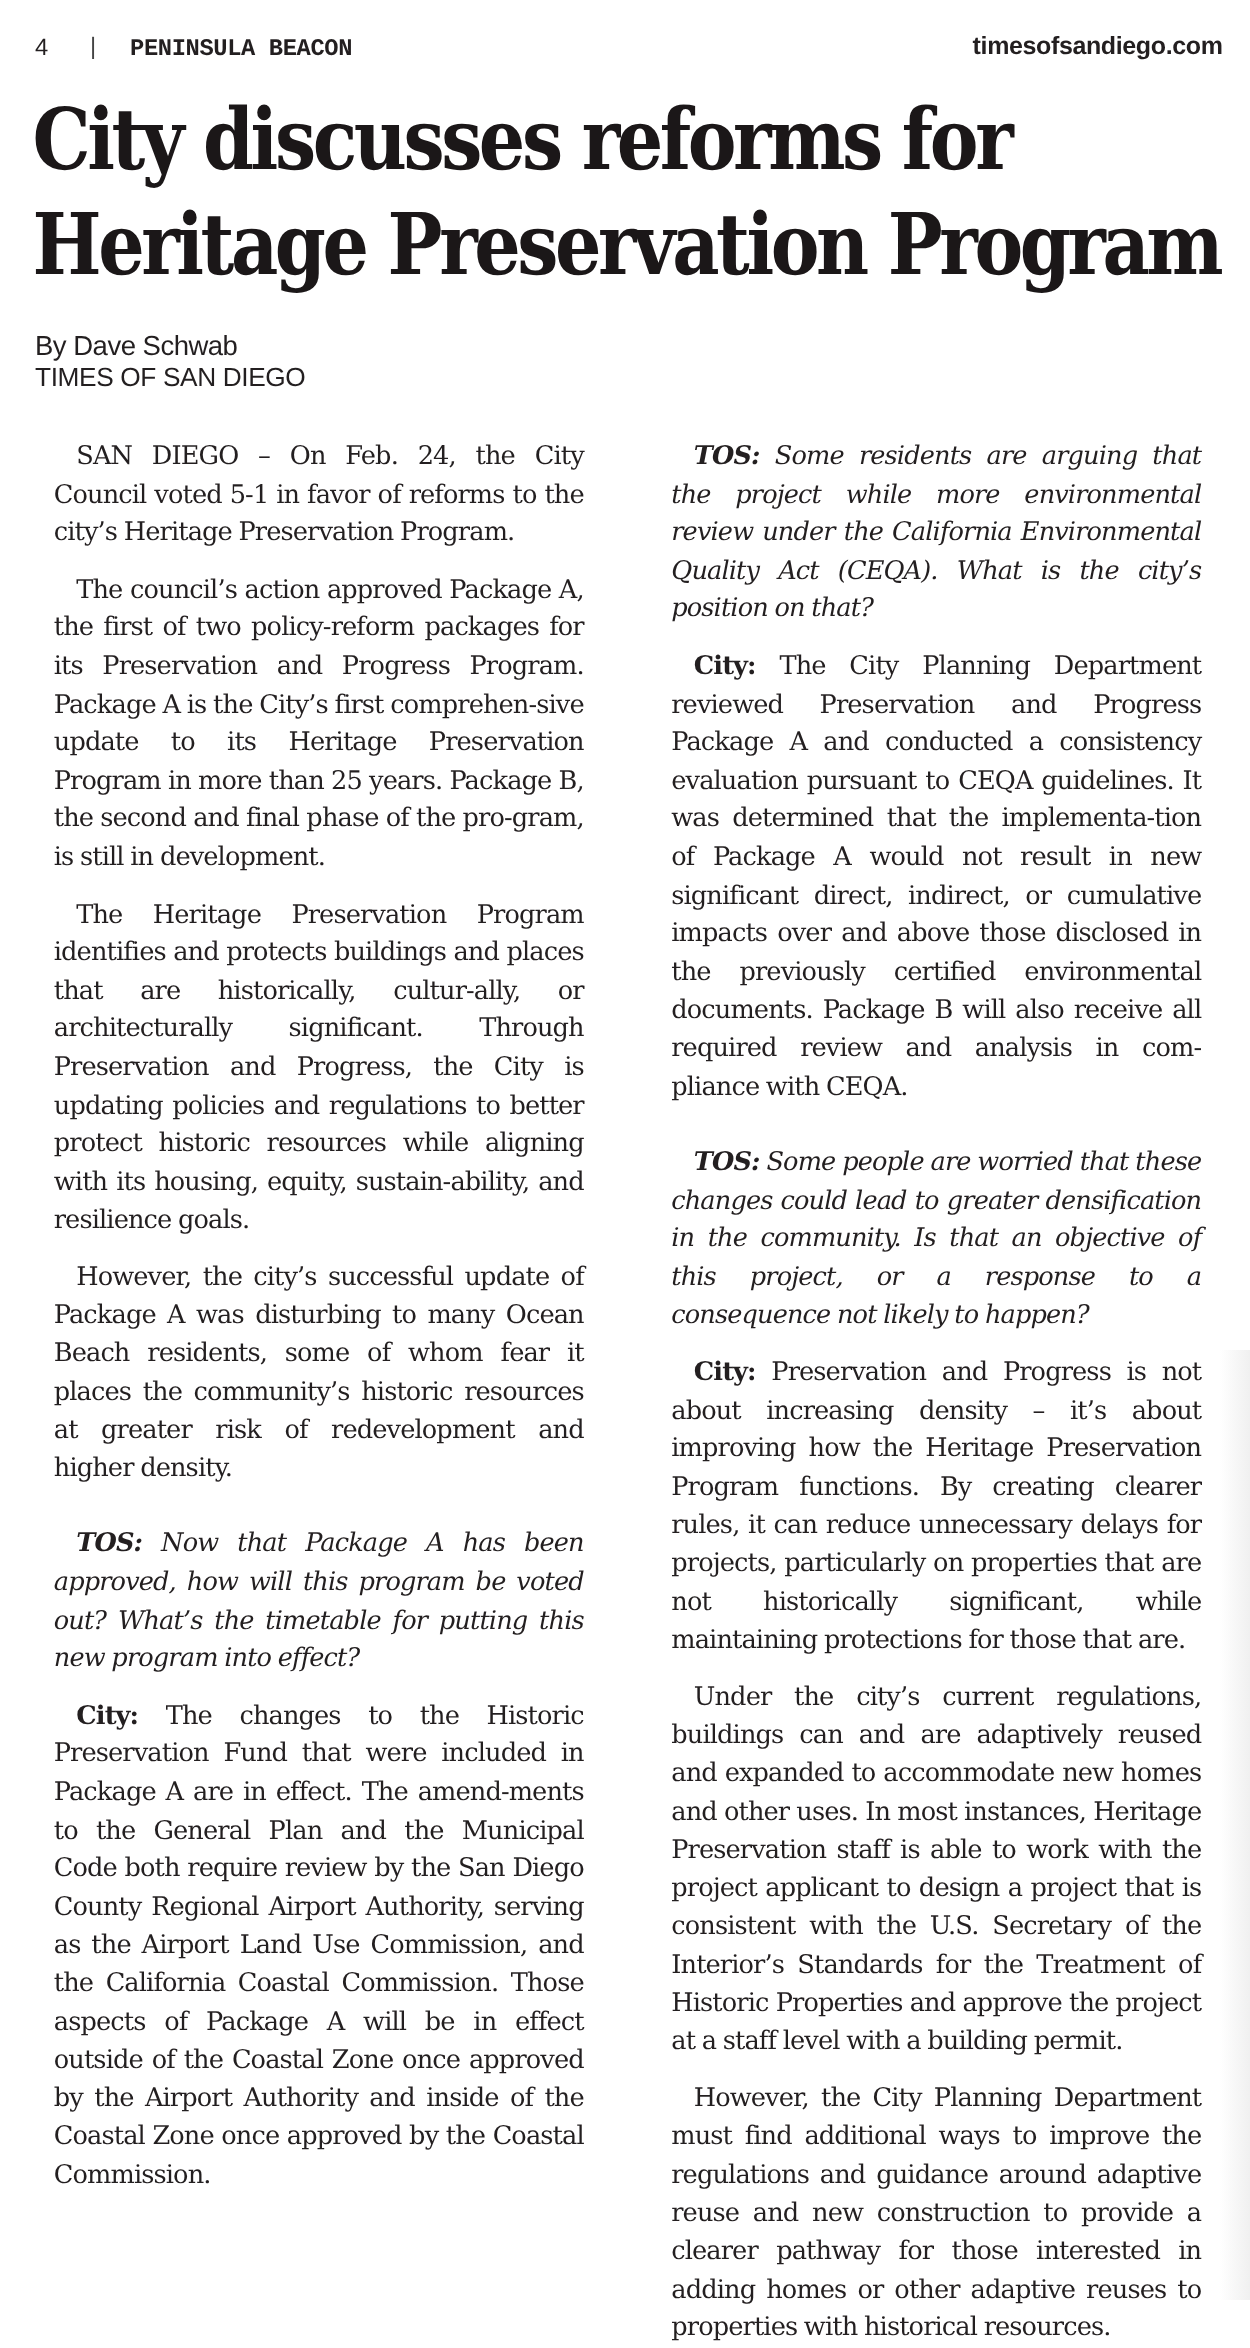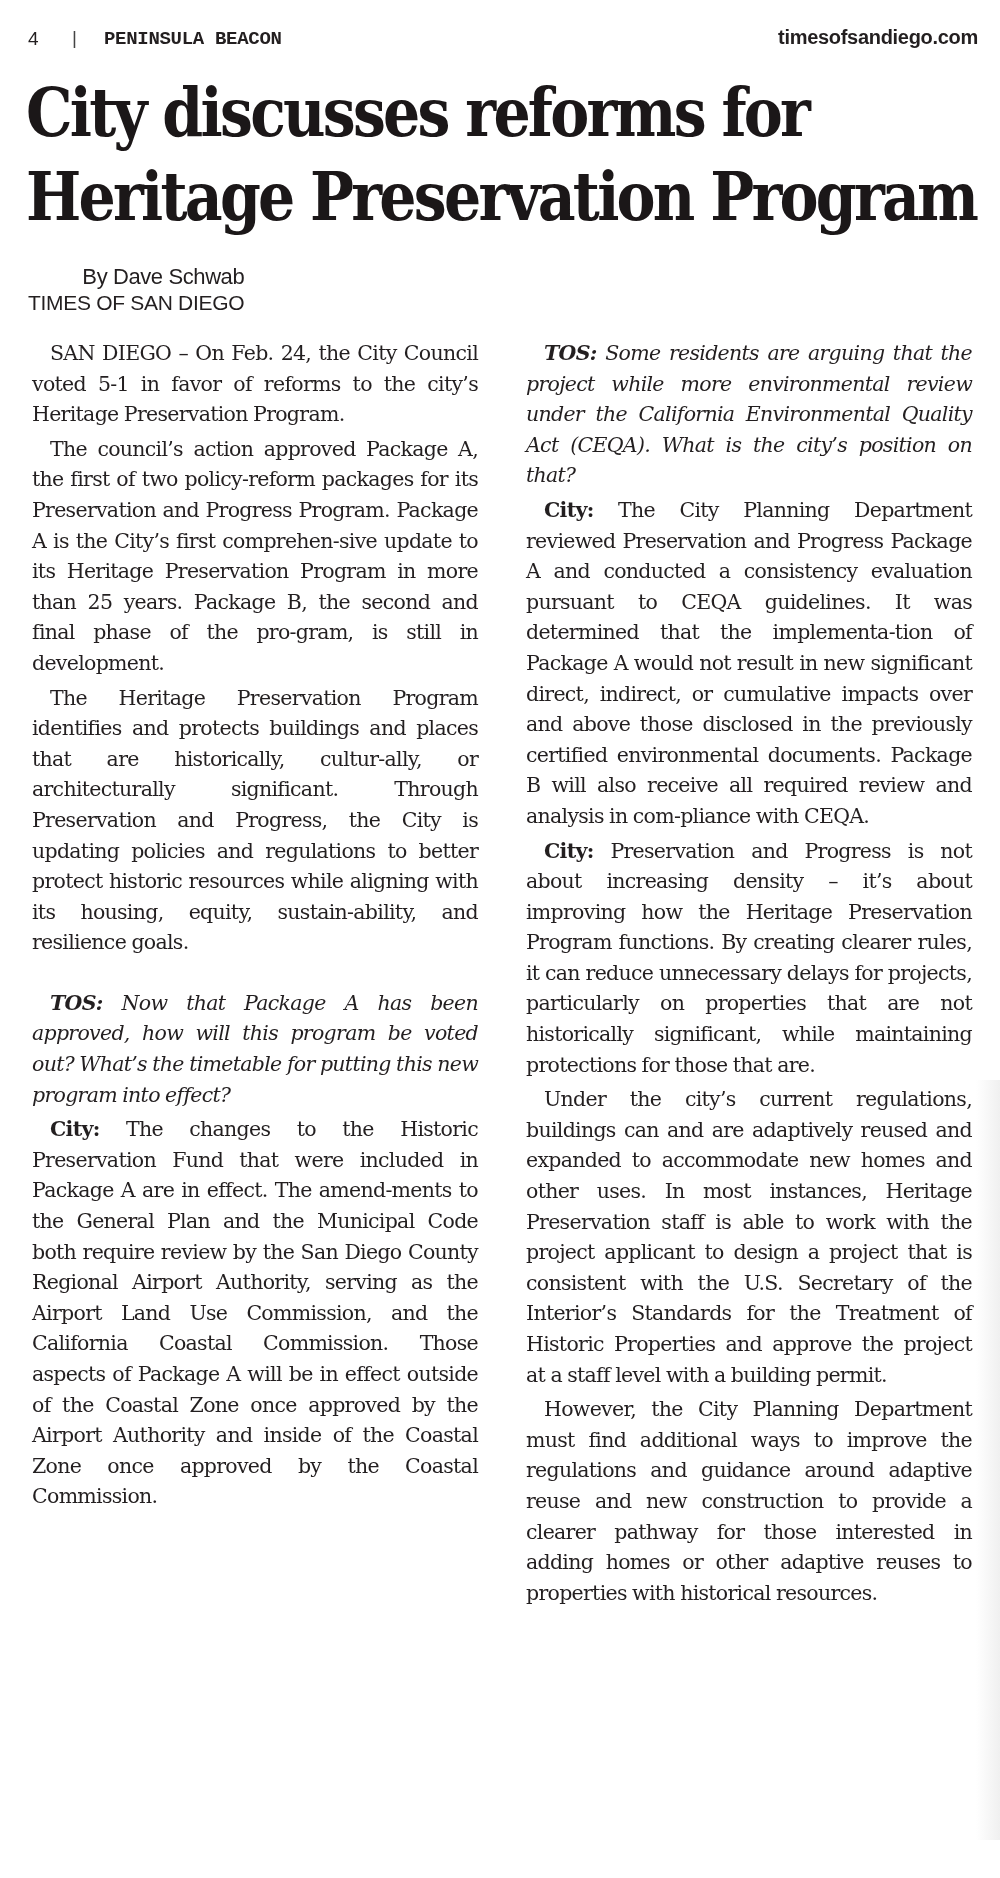--- a/index.html
+++ b/index.html
@@ -46,37 +46,37 @@
       white-space: nowrap;
     }
     .headline div { display: block; }
 
     .byline {
       position: absolute;
       left: 28px; top: 264px;
       font-family: "Liberation Sans", sans-serif;
       color: #231f20;
     }
-    .byline .by { font-size: 22px; line-height: 26px; letter-spacing: -0.4px; text-align: right; }
+    .byline .by { font-size: 22px; line-height: 26px; letter-spacing: -0.4px; }
     .byline .org { font-size: 21px; font-weight: normal; line-height: 26px; letter-spacing: -0.3px; }
 
     .col {
       position: absolute;
       width: 454px;
       font-family: "DejaVu Serif", serif;
       font-size: 20.5px;
       line-height: 30.6px;
       letter-spacing: -0.7px;
       word-spacing: -0.5px;
       text-align: justify;
       color: #231f20;
     }
     .col-left { left: 28px; top: 334px; }
     .col-right { left: 522px; top: 334px; }
-    .para { margin: 4px; text-indent: 18px; hyphens: manual; }
+    .para { margin: 15px; text-indent: 18px; hyphens: manual; }
     .para.gap { margin-top: 30px; }
     .q { font-style: italic; }
     .lbl { font-weight: bold; }
     .q .lbl { font-style: italic; }
 
     .edge-shade {
       position: absolute;
       right: 0; top: 1080px;
       width: 24px; height: 760px;
       background: linear-gradient(to right, rgba(240,240,240,0) 0%, rgba(236,236,236,0.8) 100%);
@@ -101,26 +101,28 @@
 
   <div class="byline">
     <div class="by">By Dave Schwab</div>
     <div class="org">TIMES OF SAN DIEGO</div>
   </div>
 
   <div class="col col-left">
     <p class="para"><span>SAN DIEGO – On Feb. 24, the City Council voted 5-1 in favor of reforms to the city’s Heritage Preservation Program.</span></p>
     <p class="para"><span>The council’s action approved Package A, the first of two policy-reform packages for its Preservation and Progress Program. Package A is the City’s first comprehen-sive update to its Heritage Preservation Program in more than 25 years. Package B, the second and final phase of the pro-gram, is still in development.</span></p>
     <p class="para"><span>The Heritage Preservation Program identifies and protects buildings and places that are historically, cultur-ally, or architecturally significant. Through Preservation and Progress, the City is updating policies and regulations to better protect historic resources while aligning with its housing, equity, sustain-ability, and resilience goals.</span></p>
+    <p class="para"><span>However, the city’s successful update of Package A was disturbing to many Ocean Beach residents, some of whom fear it places the community’s historic resources at greater risk of redevelopment and higher density.</span></p>
     <p class="para q gap"><span class="lbl">TOS:</span> <span>Now that Package A has been approved, how will this program be voted out? What’s the timetable for putting this new program into effect?</span></p>
     <p class="para"><span class="lbl">City:</span> <span>The changes to the Historic Preservation Fund that were included in Package A are in effect. The amend-ments to the General Plan and the Municipal Code both require review by the San Diego County Regional Airport Authority, serving as the Airport Land Use Commission, and the California Coastal Commission. Those aspects of Package A will be in effect outside of the Coastal Zone once approved by the Airport Authority and inside of the Coastal Zone once approved by the Coastal Commission.</span></p>
   </div>
 
   <div class="col col-right">
     <p class="para q"><span class="lbl">TOS:</span> <span>Some residents are arguing that the project while more environmental review under the California Environmental Quality Act (CEQA). What is the city’s position on that?</span></p>
     <p class="para"><span class="lbl">City:</span> <span>The City Planning Department reviewed Preservation and Progress Package A and conducted a consistency evaluation pursuant to CEQA guidelines. It was determined that the implementa-tion of Package A would not result in new significant direct, indirect, or cumulative impacts over and above those disclosed in the previously certified environmental documents. Package B will also receive all required review and analysis in com-pliance with CEQA.</span></p>
+    <p class="para q gap"><span class="lbl">TOS:</span> <span>Some people are worried that these changes could lead to greater densification in the community. Is that an objective of this project, or a response to a consequence not likely to happen?</span></p>
     <p class="para"><span class="lbl">City:</span> <span>Preservation and Progress is not about increasing density – it’s about improving how the Heritage Preservation Program functions. By creating clearer rules, it can reduce unnecessary delays for projects, particularly on properties that are not historically significant, while maintaining protections for those that are.</span></p>
     <p class="para"><span>Under the city’s current regulations, buildings can and are adaptively reused and expanded to accommodate new homes and other uses. In most instances, Heritage Preservation staff is able to work with the project applicant to design a project that is consistent with the U.S. Secretary of the Interior’s Standards for the Treatment of Historic Properties and approve the project at a staff level with a building permit.</span></p>
     <p class="para"><span>However, the City Planning Department must find additional ways to improve the regulations and guidance around adaptive reuse and new construction to provide a clearer pathway for those interested in adding homes or other adaptive reuses to properties with historical resources.</span></p>
   </div>
 
   <div class="edge-shade"></div>
 </div>
 
 </body></html>

